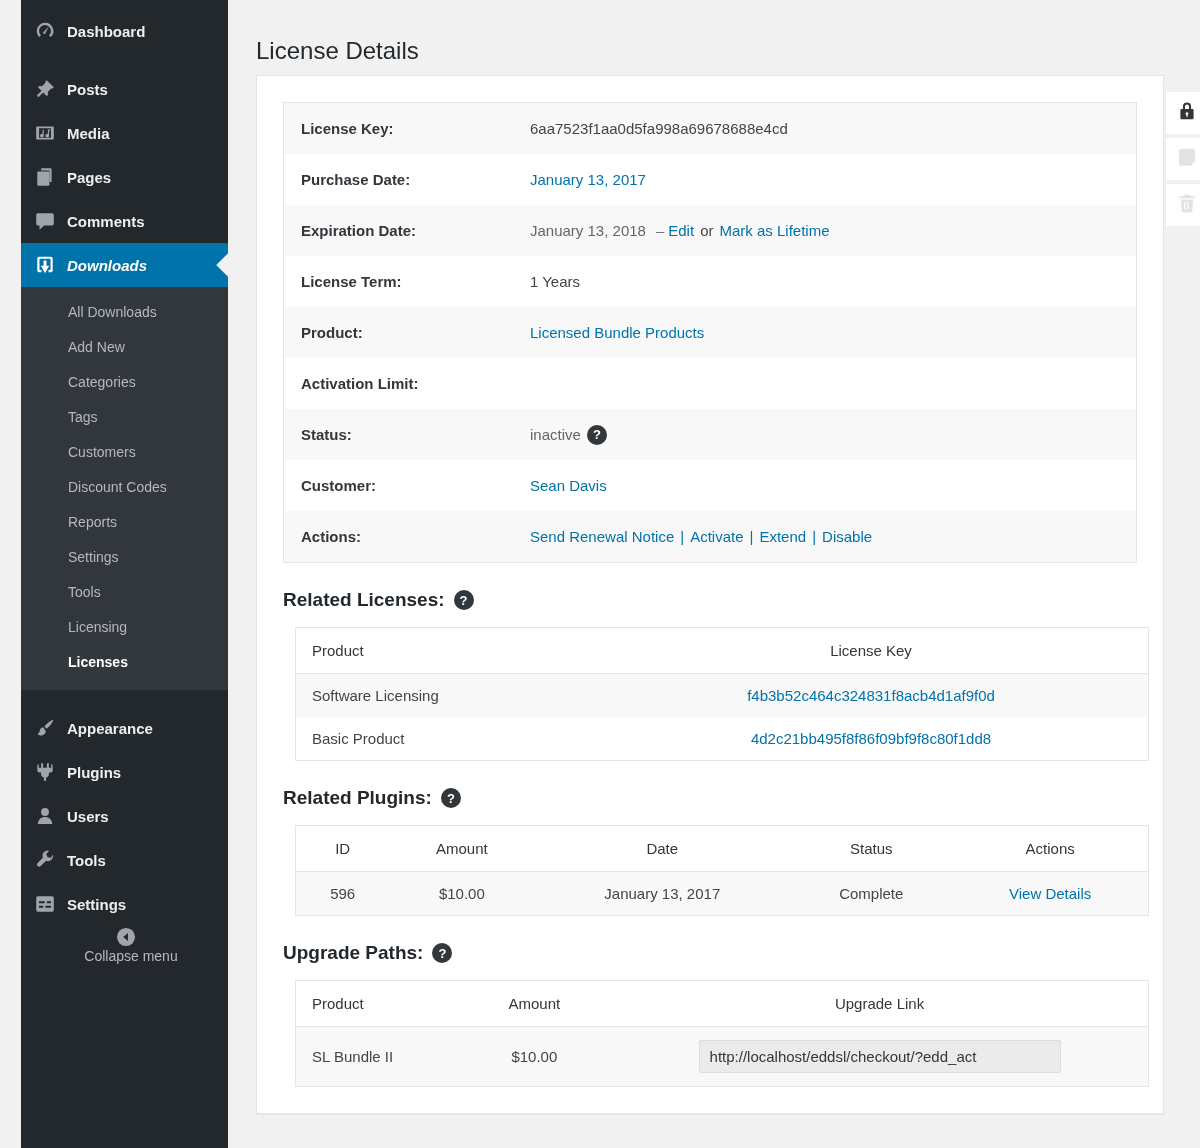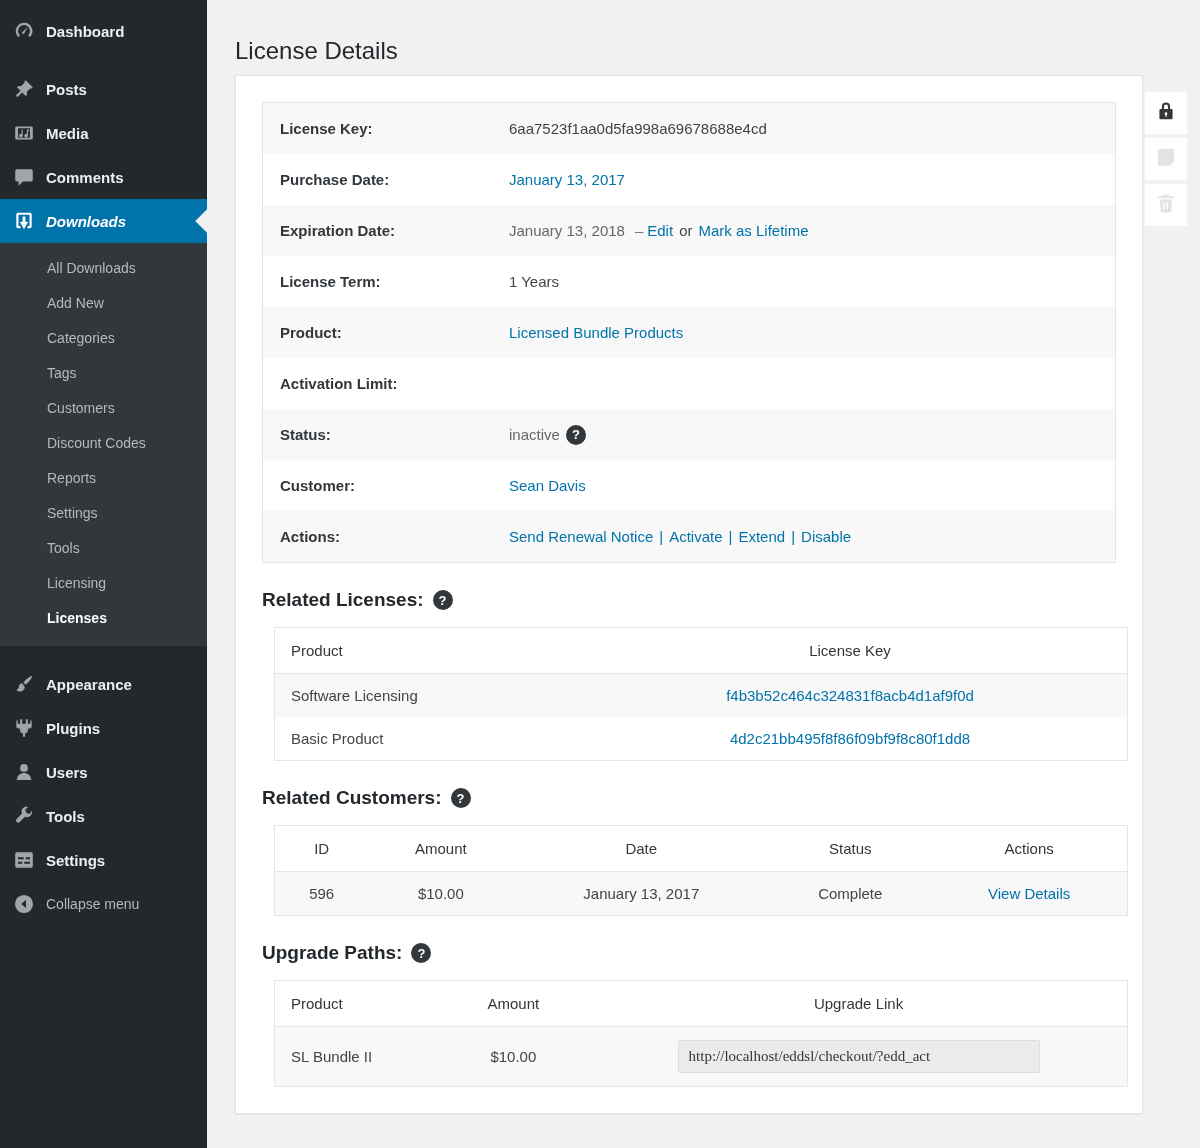--- a/index.html
+++ b/index.html
@@ -3,42 +3,42 @@
 <meta charset="utf-8">
 <style>
   * { box-sizing: border-box; }
   html,body { margin:0; padding:0; }
   body {
     width:1200px; height:1148px; overflow:hidden;
     font-family:"Liberation Sans", sans-serif;
     background:#f1f1f1; color:#444;
   }
   a { color:#0073aa; text-decoration:none; cursor:pointer; }
-  .app { display:flex; width:1200px; height:1148px; }
+  .app { display:flex; width:1200px; height:1148px;padding-left:21px; }
 
   
   .sidebar { width:207px; flex-shrink:0; background:#23282d; padding-top:9px; }
   .menu-item {
     display:flex; align-items:center; height:44px; padding-left:13px;
     color:#eee; font-size:15px; font-weight:600; cursor:pointer; position:relative;
   }
   .menu-item .micon { width:22px; height:22px; margin-right:11px; color:#a0a5aa; flex-shrink:0; }
   .micon svg { width:22px; height:22px; display:block; }
   .menu-item.active { background:#0073aa; color:#fff;font-style:italic; }
   .menu-item.active .micon { color:#fff; }
   .notch {
     position:absolute; right:-10px; top:50%; width:18px; height:18px;
     background:#f1f1f1; transform:translateY(-50%) rotate(45deg);
   }
   .menu-sep { height:14px; }
   .submenu { background:#32373c; padding:8px 0 10px; }
   .submenu-item { padding:9px 0 9px 47px; font-size:14px; color:#b4b9be; cursor:pointer; line-height:17px; }
   .submenu-item.current { color:#fff; font-weight:700; }
   .bottom-sep { height:16px; }
-  .collapse-item { color:#b4b9be; font-weight:400; font-size:14px; }
+  .collapse-item { color:#b4b9be; font-weight:400; font-size:14px;flex-direction:column; }
   .collapse-item .micon { color:#a0a5aa; }
 
   
   .content { flex:1; padding:0 0 0 28px; }
   .page-title { font-size:24px; font-weight:400; color:#23282d; line-height:31px; margin:35px 0 9px; }
   .card-wrap { position:relative; width:908px; }
   .card {
     width:908px; background:#fff; border:1px solid #e3e3e3;
     box-shadow:0 1px 1px rgba(0,0,0,.04); padding:26px; position:relative; z-index:1;
   }
@@ -78,21 +78,21 @@
   .section-h .help { margin-left:9px; }
 
   table.subtable { width:100%; border:1px solid #e5e5e5; border-collapse:collapse; font-size:15px; color:#444;margin-left:12px; }
   .subtable th { font-weight:400; color:#32373c; padding:14px 10px; border-bottom:1px solid #e5e5e5; text-align:center; }
   .subtable td { padding:13px 10px; text-align:center; }
   .subtable tbody tr:nth-child(odd) { background:#f8f8f8; }
   .subtable .al { text-align:left; padding-left:16px; }
 
   .upgrade-input {
     width:362px; background:#ebebeb; border:1px solid #ddd; border-radius:2px;
-    padding:7px 10px; font-size:15px; color:#32373c; font-family:Liberation Serif, serif;
+    padding:7px 10px; font-size:15px; color:#32373c; font-family:Liberation Sans, sans-serif;
   }
 </style>
 </head>
 <body>
 
 <div class="app">
 
   <aside class="sidebar">
 
     <div class="menu-item">
@@ -121,20 +121,29 @@
         <svg viewBox="0 0 20 20" fill="currentColor">
             <path d="M3 4h14a1 1 0 0 1 1 1v10a1 1 0 0 1-1 1H3a1 1 0 0 1-1-1V5a1 1 0 0 1 1-1zm1.6 1.6v8.8h10.8V5.6H4.6z"></path>
             <path d="M12.6 6.8v4a1.7 1.7 0 1 0 1.1 1.6V8.3l.9-.3V6.8h-2z"></path>
             <circle cx="7.2" cy="12.3" r="1.7"></circle>
             <rect x="7.8" y="7" width="1.1" height="4.6"></rect>
           </svg>
       </span>
       <span>Media</span>
     </div>
 
+    <div class="menu-item">
+      <span class="micon">
+        <svg viewBox="0 0 20 20" fill="currentColor">
+            <path d="M6.5 2h8.5a1 1 0 0 1 1 1v11.5h-2V4H6.5V2z"></path>
+            <path d="M4 5h9a1 1 0 0 1 1 1v11a1 1 0 0 1-1 1H4a1 1 0 0 1-1-1V6a1 1 0 0 1 1-1z"></path>
+          </svg>
+      </span>
+      <span>Pages</span>
+    </div>
 
     <div class="menu-item">
       <span class="micon">
         <svg viewBox="0 0 20 20" fill="currentColor">
             <path d="M3.5 3h13A1.5 1.5 0 0 1 18 4.5v8a1.5 1.5 0 0 1-1.5 1.5H9.2l-4.2 4v-4H3.5A1.5 1.5 0 0 1 2 12.5v-8A1.5 1.5 0 0 1 3.5 3z"></path>
           </svg>
       </span>
       <span>Comments</span>
     </div>
 
@@ -356,21 +365,21 @@
               <td><a>f4b3b52c464c324831f8acb4d1af9f0d</a></td>
             </tr>
             <tr>
               <td class="al">Basic Product</td>
               <td><a>4d2c21bb495f8f86f09bf9f8c80f1dd8</a></td>
             </tr>
           </tbody>
         </table>
 
         <div class="section-h">
-          <span>Related Customers:</span>
+          <span>Related Plugins:</span>
           <span class="help">?</span>
         </div>
 
         <table class="subtable">
           <colgroup>
               <col style="width:11%">
               <col style="width:17%">
               <col style="width:30%">
               <col style="width:19%">
               <col style="width:23%">

